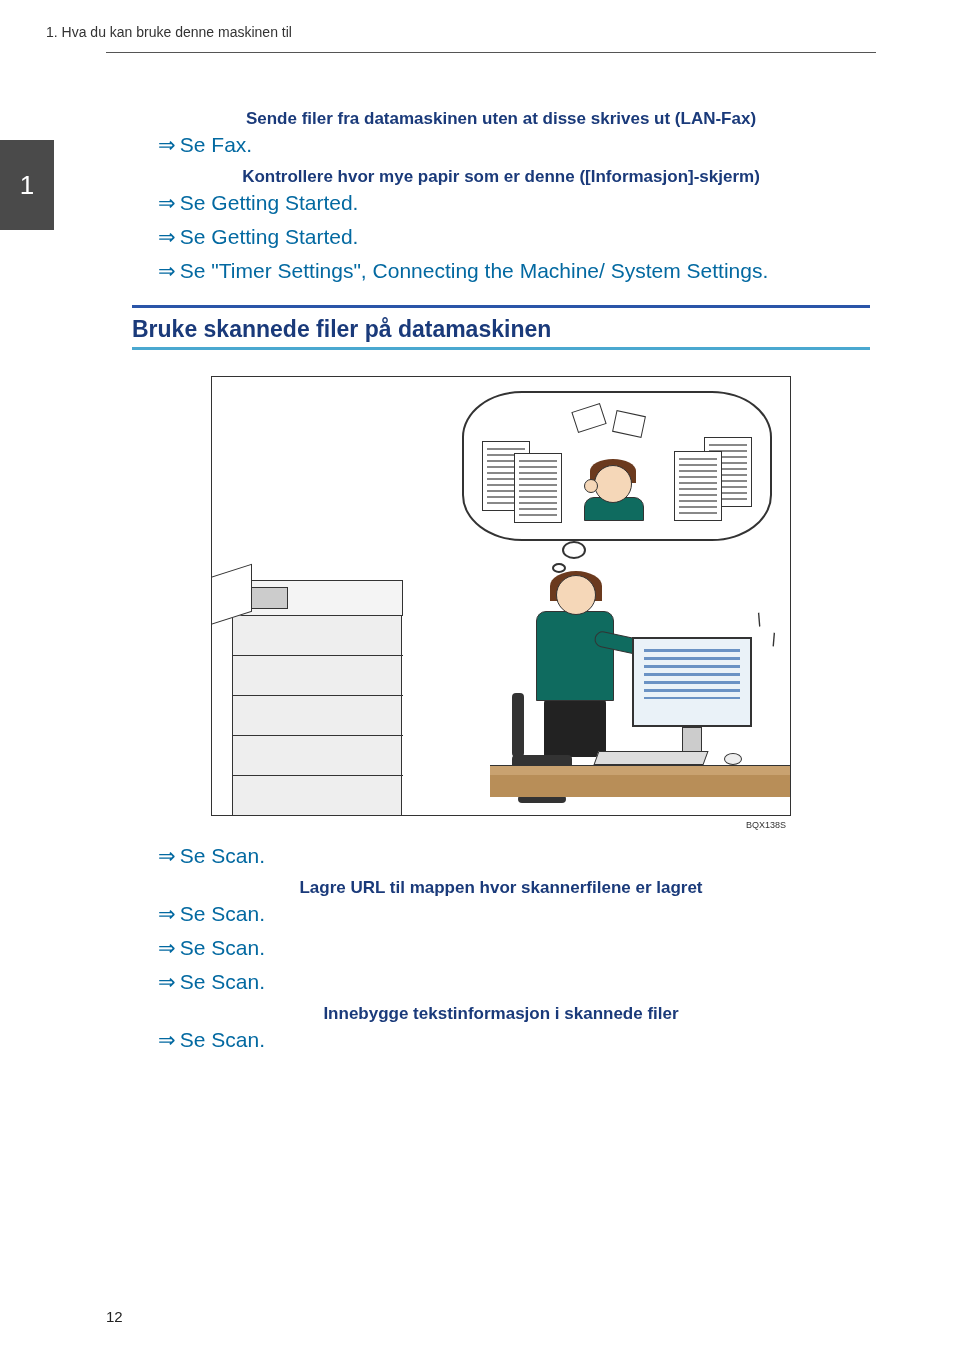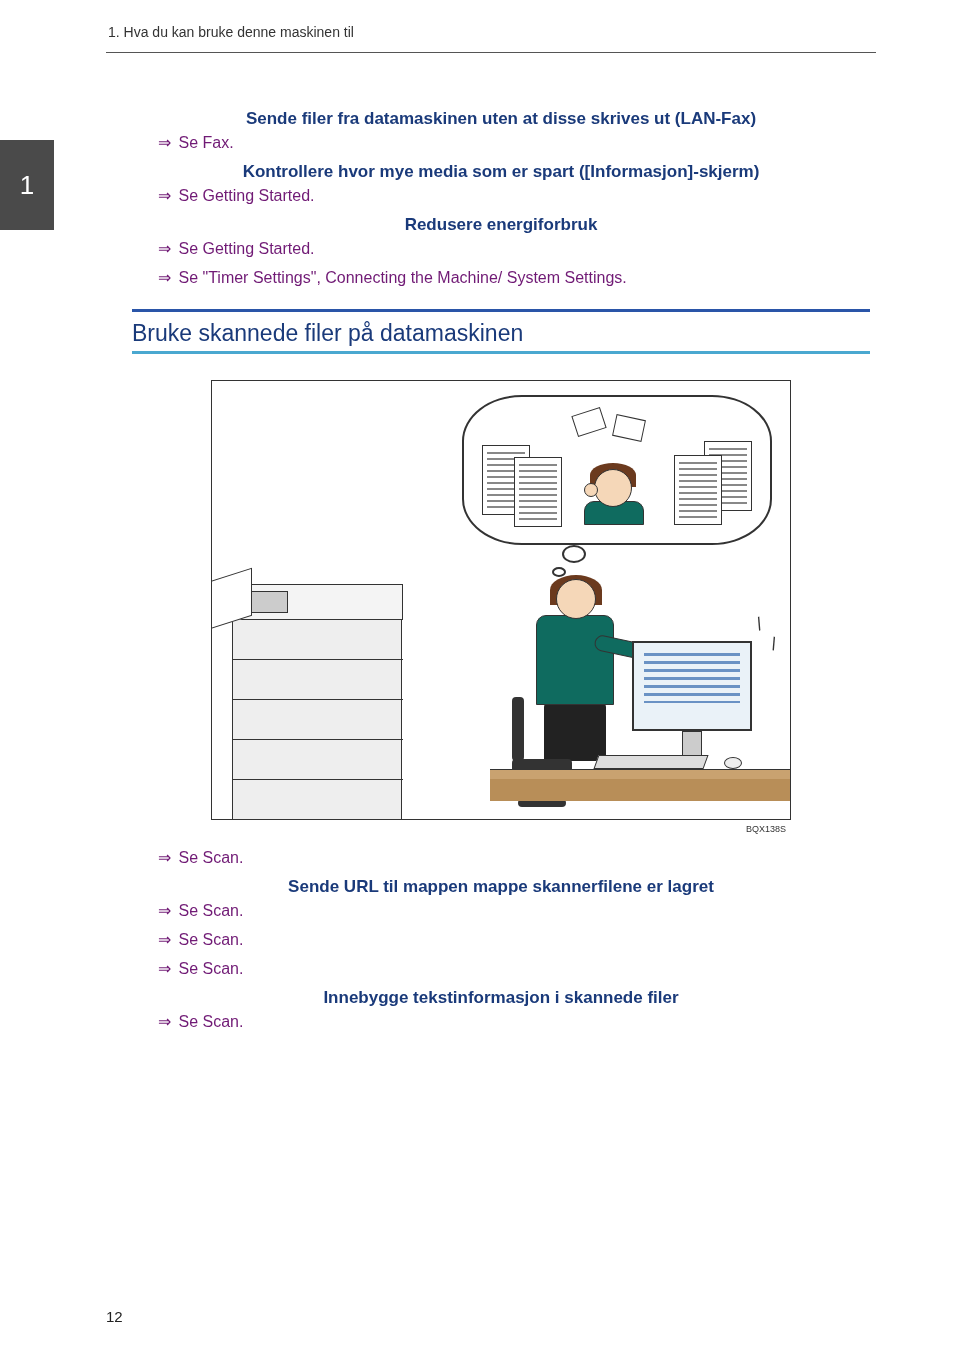--- a/index.html
+++ b/index.html
@@ -5,21 +5,21 @@
   * { box-sizing: border-box; margin: 0; padding: 0; }
   body {
     width: 960px;
     height: 1363px;
     background: #fff;
     font-family: Arial, Helvetica, sans-serif;
     color: #222;
     position: relative;
   }
   .header {
-    padding: 24px 0 6px 108px;
+    padding: 24px 0 6px 46px;
     font-size: 14px;
     color: #333;
   }
   .header-rule {
     margin: 6px 0 0 106px;
     height: 1px;
     background: #555;
     width: 770px;
   }
   .chapter-tab {
@@ -39,43 +39,43 @@
     padding: 50px 90px 0 132px;
   }
   .para-bold {
     font-size: 17px;
     font-weight: 600;
     color: #1a3a7a;
     margin: 6px 0 4px 0;
     text-align: center;
   }
   .ref-line {
-    font-size: 16px;
-    color: #701a75;
+    font-size: 21px;
+    color: #0369a1;
     margin: 4px 0 10px 26px;
   }
   .arrow {
     display: inline-block;
     width: 16px;
     font-family: "Segoe UI Symbol", Arial;
   }
   .section-heading {
     margin-top: 22px;
     margin-bottom: 0;
   }
   .section-heading .bar-top {
     height: 3px;
     background: #2a55a8;
     margin-bottom: 2px;
   }
   .section-heading .title {
     font-size: 23px;
     color: #1a3a7a;
     padding: 6px 0 4px 0;
-    font-weight: 400;
+    font-weight: 700;
   }
   .section-heading .bar-bottom {
     height: 3px;
     background: #4aa8d0;
   }
   .figure-box {
     margin: 26px auto 4px auto;
     width: 580px;
     height: 440px;
     border: 1px solid #333;
@@ -166,24 +166,23 @@
 <div class="header">1. Hva du kan bruke denne maskinen til</div>
 <div class="header-rule"></div>
 
 <div class="chapter-tab">1</div>
 
 <div class="content">
 
   <div class="para-bold">Sende filer fra datamaskinen uten at disse skrives ut (LAN-Fax)</div>
   <div class="ref-line"><span class="arrow">⇒</span> <span>Se Fax.</span></div>
 
-  <div class="para-bold">Kontrollere hvor mye media som er spart ([Informasjon]-skjerm)</div>
+  <div class="para-bold">Kontrollere hvor mye papir som er denne ([Informasjon]-skjerm)</div>
   <div class="ref-line"><span class="arrow">⇒</span> <span>Se Getting Started.</span></div>
 
-  <div class="para-bold">Redusere energiforbruk</div>
   <div class="ref-line"><span class="arrow">⇒</span> <span>Se Getting Started.</span></div>
   <div class="ref-line"><span class="arrow">⇒</span> <span>Se "Timer Settings", Connecting the Machine/ System Settings.</span></div>
 
   <div class="section-heading">
     <div class="bar-top"></div>
     <div class="title">Bruke skannede filer på datamaskinen</div>
     <div class="bar-bottom"></div>
   </div>
 
   <div class="figure-box">
@@ -236,21 +235,21 @@
     <div class="monitor-stand"></div>
     <div class="keyboard"></div>
     <div class="mouse"></div>
     <div class="desk"></div>
     <div class="desk-front"></div>
   </div>
   <div class="figure-code">BQX138S</div>
 
   <div class="ref-line"><span class="arrow">⇒</span> <span>Se Scan.</span></div>
 
-  <div class="para-bold">Sende URL til mappen mappe skannerfilene er lagret</div>
+  <div class="para-bold">Lagre URL til mappen hvor skannerfilene er lagret</div>
   <div class="ref-line"><span class="arrow">⇒</span> <span>Se Scan.</span></div>
 
   <div class="ref-line"><span class="arrow">⇒</span> <span>Se Scan.</span></div>
 
   <div class="ref-line"><span class="arrow">⇒</span> <span>Se Scan.</span></div>
 
   <div class="para-bold">Innebygge tekstinformasjon i skannede filer</div>
   <div class="ref-line"><span class="arrow">⇒</span> <span>Se Scan.</span></div>
 
 </div>

